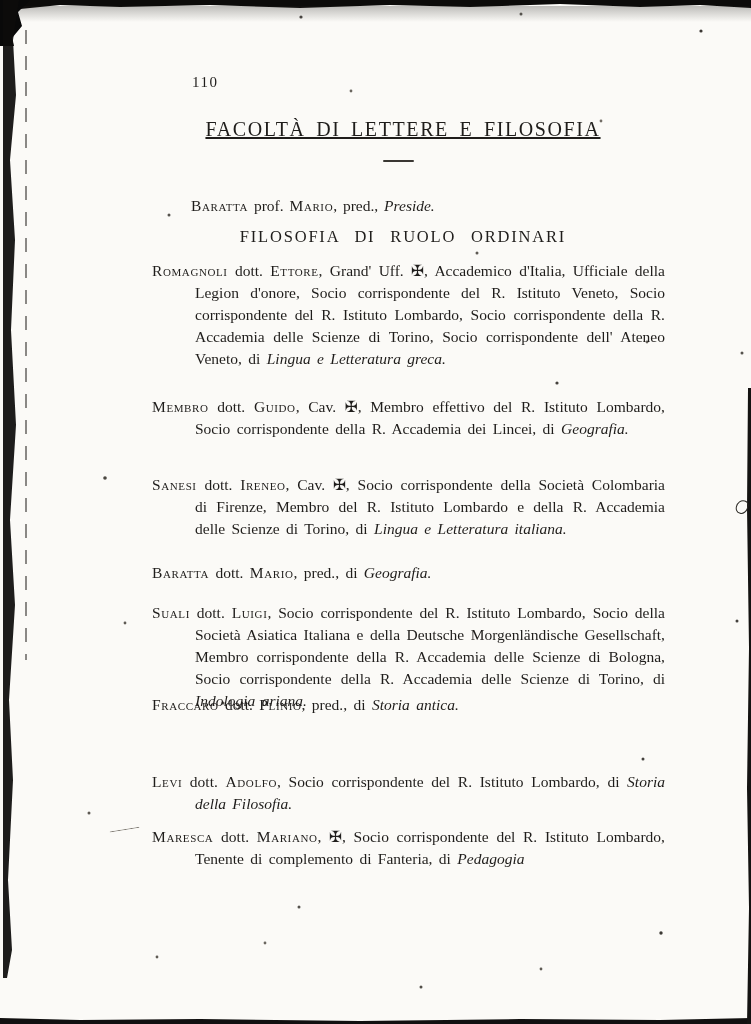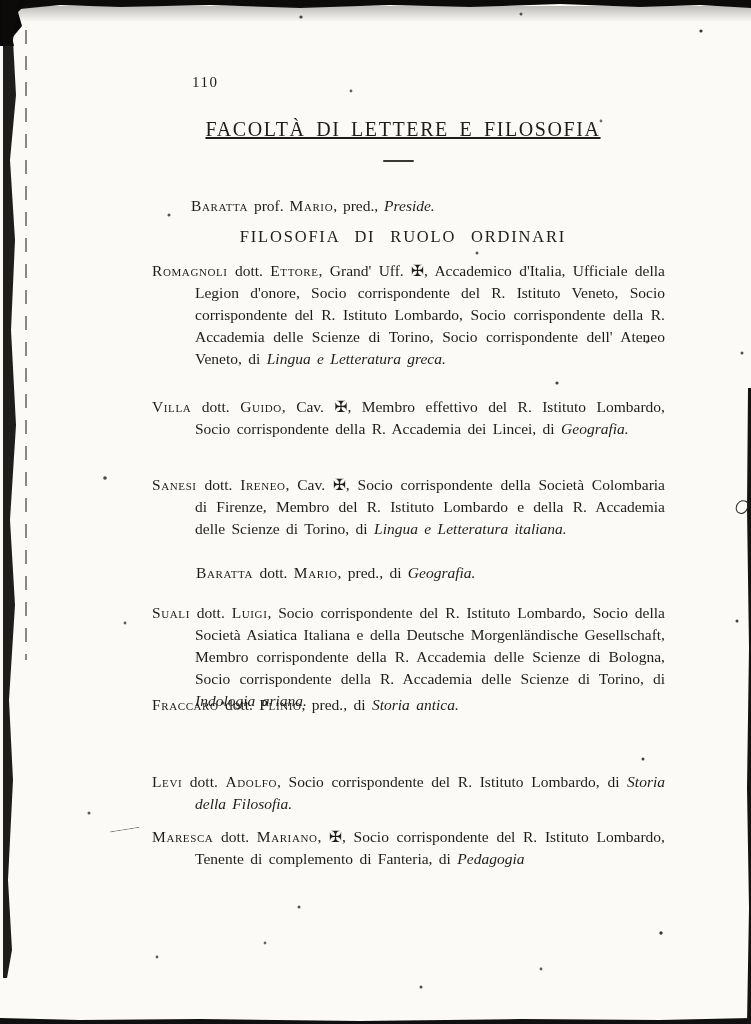--- a/index.html
+++ b/index.html
@@ -36,21 +36,21 @@
   }
   .entry{
     position:absolute;left:0;width:470px;margin:0;
     font-size:15.5px;line-height:22px;
     text-align:justify;word-spacing:2.5px;
     padding-left:43px;text-indent:-43px;
   }
   .entry:nth-of-type(1){top:260px;}
   .entry:nth-of-type(2){top:396px;}
   .entry:nth-of-type(3){top:474px;}
-  .entry:nth-of-type(4){top:562px;text-align:left;margin-left:44px;}
+  .entry:nth-of-type(4){top:562px;text-align:left;}
   .entry:nth-of-type(5){top:602px;}
   .entry:nth-of-type(6){top:694px;text-align:left;}
   .entry:nth-of-type(7){top:771px;}
   .entry:nth-of-type(8){top:826px;}
   .seg-sc{font-variant:small-caps;letter-spacing:0.6px;}
   .seg-i{font-style:italic;}
   .seg-n{}
   
   .scan-edge-top{
     position:absolute;top:0;left:0;width:751px;height:9px;background:#0c0b0a;
@@ -118,20 +118,20 @@
 <div class="scan-artifact-squiggle"></div>
 <div class="scan-speckles"></div>
 
 <div class="page-number">110</div>
 <div class="faculty-title">FACOLTÀ DI LETTERE E FILOSOFIA</div>
 <div class="title-divider"></div>
 <p class="preside-line"><span class="seg-sc">Baratta</span><span class="seg-n"> prof. </span><span class="seg-sc">Mario</span><span class="seg-n">, pred., </span><span class="seg-i">Preside.</span></p>
 <div class="section-heading">FILOSOFIA DI RUOLO ORDINARI</div>
 <div class="professor-list">
     <p class="entry"><span class="seg-sc">Romagnoli</span><span class="seg-n"> dott. </span><span class="seg-sc">Ettore</span><span class="seg-n">, Grand' Uff. ✠, Accademico d'Italia, Ufficiale della Legion d'onore, Socio corrispondente del R. Istituto Veneto, Socio corrispondente del R. Istituto Lombardo, Socio corrispondente della R. Accademia delle Scienze di Torino, Socio corrispondente dell' Ateneo Veneto, di </span><span class="seg-i">Lingua e Letteratura greca.</span></p>
-    <p class="entry"><span class="seg-sc">Villa</span><span class="seg-n"> dott. </span><span class="seg-sc">Guido</span><span class="seg-n">, Cav. ✠, Membro effettivo del R. Istituto Lombardo, Socio corrispondente della R. Accademia dei Lincei, di </span><span class="seg-i">Geografia.</span></p>
+    <p class="entry"><span class="seg-sc">Membro</span><span class="seg-n"> dott. </span><span class="seg-sc">Guido</span><span class="seg-n">, Cav. ✠, Membro effettivo del R. Istituto Lombardo, Socio corrispondente della R. Accademia dei Lincei, di </span><span class="seg-i">Geografia.</span></p>
     <p class="entry"><span class="seg-sc">Sanesi</span><span class="seg-n"> dott. </span><span class="seg-sc">Ireneo</span><span class="seg-n">, Cav. ✠, Socio corrispondente della Società Colombaria di Firenze, Membro del R. Istituto Lombardo e della R. Accademia delle Scienze di Torino, di </span><span class="seg-i">Lingua e Letteratura italiana.</span></p>
     <p class="entry"><span class="seg-sc">Baratta</span><span class="seg-n"> dott. </span><span class="seg-sc">Mario</span><span class="seg-n">, pred., di </span><span class="seg-i">Geografia.</span></p>
     <p class="entry"><span class="seg-sc">Suali</span><span class="seg-n"> dott. </span><span class="seg-sc">Luigi</span><span class="seg-n">, Socio corrispondente del R. Istituto Lombardo, Socio della Società Asiatica Italiana e della Deutsche Morgenländische Gesellschaft, Membro corrispondente della R. Accademia delle Scienze di Bologna, Socio corrispondente della R. Accademia delle Scienze di Torino, di </span><span class="seg-i">Indologia ariana.</span></p>
     <p class="entry"><span class="seg-sc">Fraccaro</span><span class="seg-n"> dott. </span><span class="seg-sc">Plinio</span><span class="seg-n">, pred., di </span><span class="seg-i">Storia antica.</span></p>
     <p class="entry"><span class="seg-sc">Levi</span><span class="seg-n"> dott. </span><span class="seg-sc">Adolfo</span><span class="seg-n">, Socio corrispondente del R. Istituto Lombardo, di </span><span class="seg-i">Storia della Filosofia.</span></p>
     <p class="entry"><span class="seg-sc">Maresca</span><span class="seg-n"> dott. </span><span class="seg-sc">Mariano</span><span class="seg-n">, ✠, Socio corrispondente del R. Istituto Lombardo, Tenente di complemento di Fanteria, di </span><span class="seg-i">Pedagogia</span></p>
   </div>
 
 </body></html>

